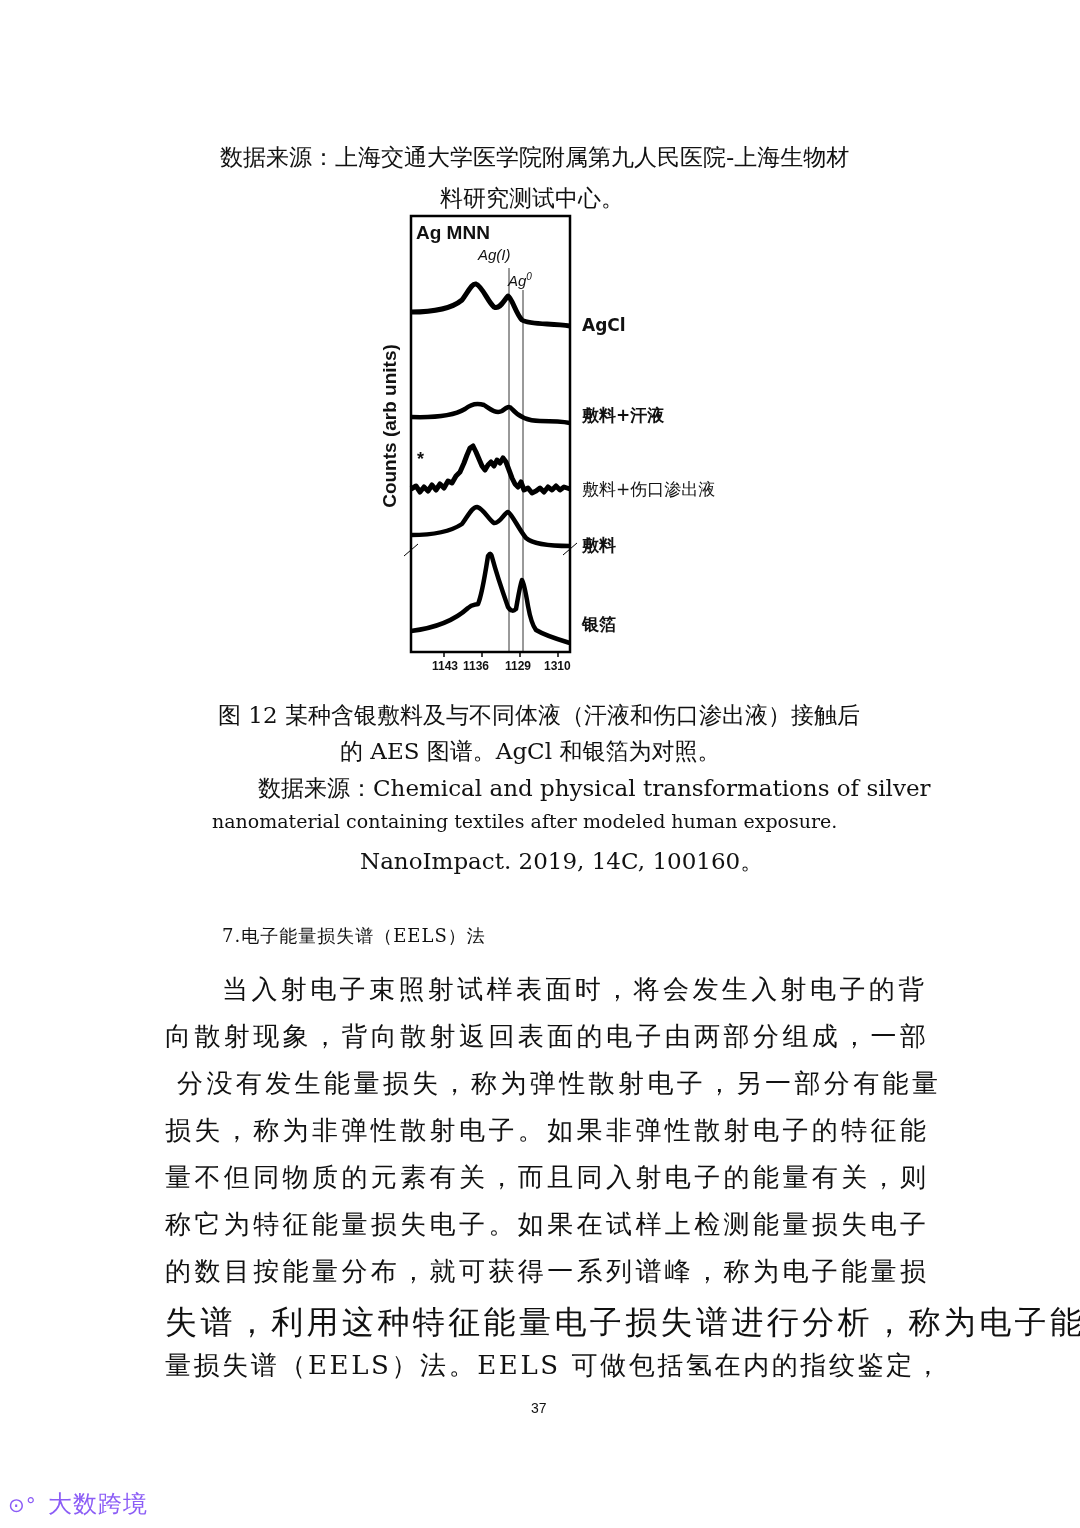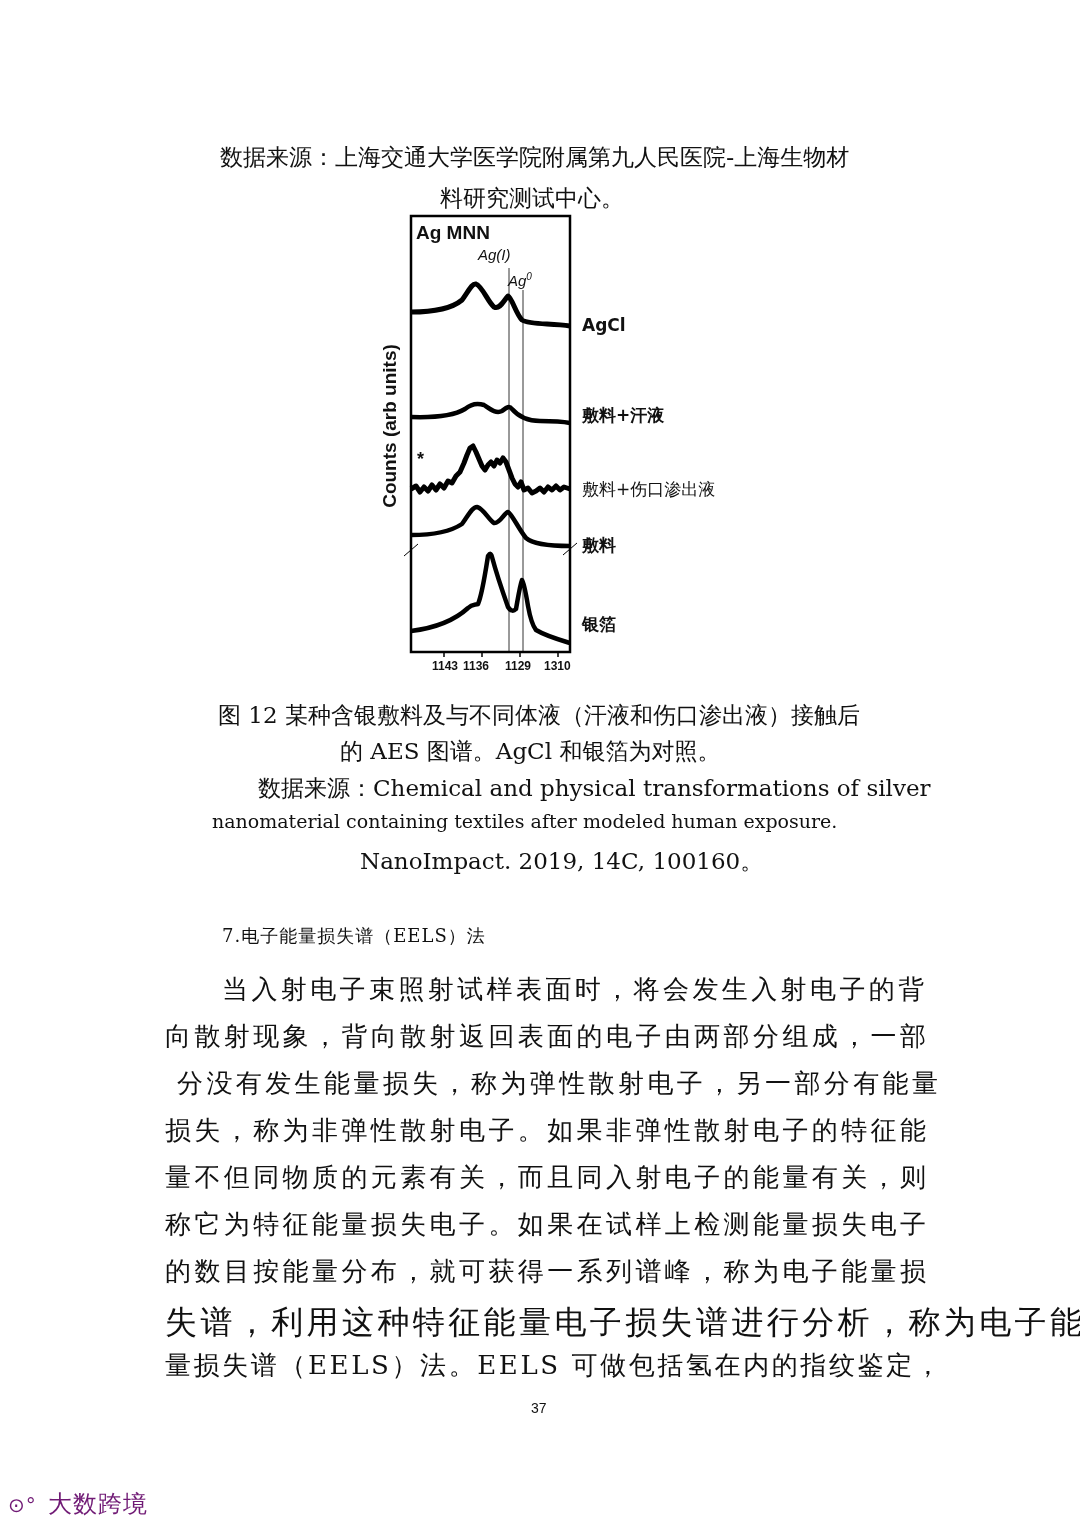--- a/index.html
+++ b/index.html
@@ -5,21 +5,21 @@
   html, body { margin: 0; padding: 0; background: #ffffff; }
   body { width: 1080px; height: 1528px; position: relative; overflow: hidden;
          font-family: "DejaVu Serif", "Liberation Serif", serif; color: #111; }
   .abs { position: absolute; }
   .cn-sans { font-family: "DejaVu Sans", "Liberation Sans", sans-serif; }
   .source-top { left: 0; width: 1080px; text-align: center; font-size: 23px; line-height: 40px; }
   .source-top .l1 { position: absolute; top: 137px; left: 220px; white-space: nowrap; font-size: 23px; }
   .source-top .l2 { position: absolute; top: 178px; left: 440px; white-space: nowrap; font-size: 23px; }
   .chart-wrap { left: 360px; top: 205px; width: 400px; height: 480px; }
   .page-num { left: 531px; top: 1400px; font-family: "Liberation Sans", sans-serif; font-size: 14px; }
-  .watermark { left: 8px; top: 1488px; font-family: "DejaVu Sans", sans-serif; font-size: 24px; color: #701a75; letter-spacing: 1px; }
+  .watermark { left: 8px; top: 1488px; font-family: "DejaVu Sans", sans-serif; font-size: 24px; color: #8b5cf6; letter-spacing: 1px; }
 </style>
 </head>
 <body>
 
 <div class="abs source-top cn-sans">
   <div class="l1">数据来源：上海交通大学医学院附属第九人民医院-上海生物材</div>
   <div class="l2">料研究测试中心。</div>
 </div>
 
 <div class="abs chart-wrap">

